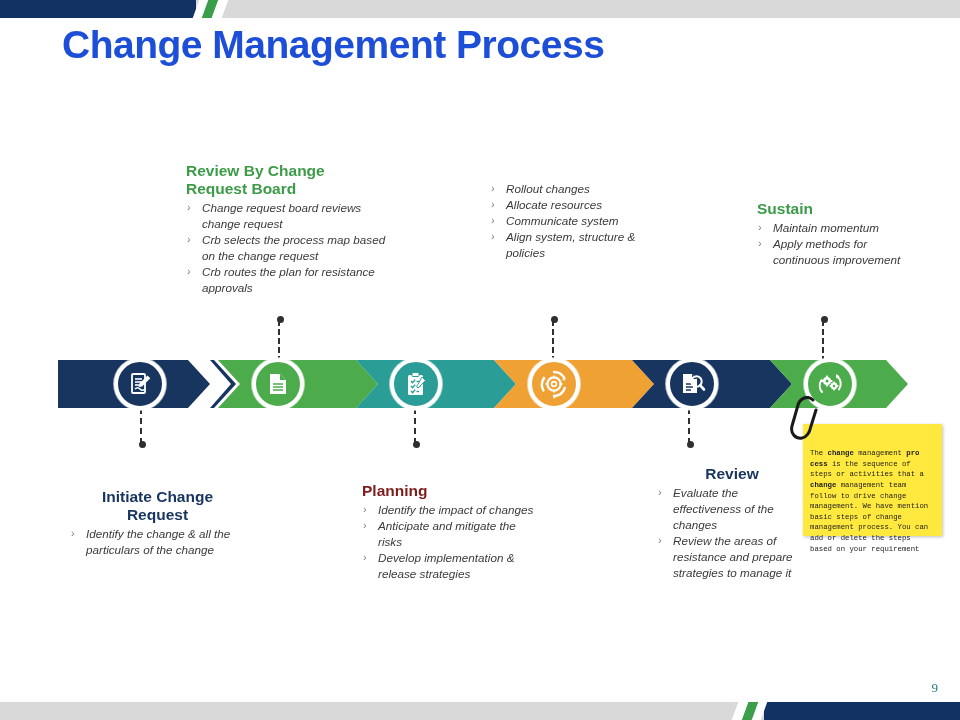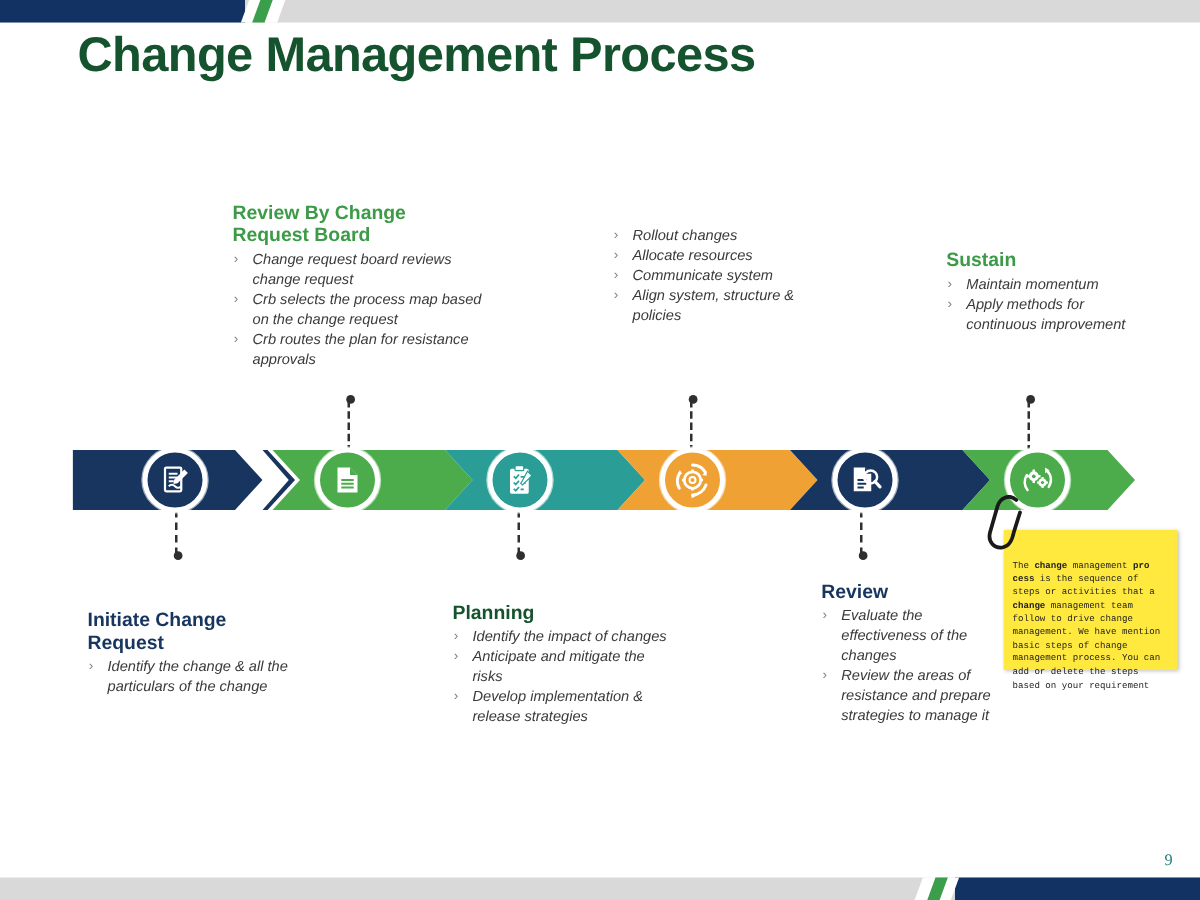--- a/index.html
+++ b/index.html
@@ -43,21 +43,21 @@
   .botslash.c { right:215px; background:#ffffff; transform:skewX(-20deg); }
 
   .page-number {
     position:absolute; right:22px; bottom:24px;
     font-size:13px; color:#1f7a7a; font-family:"Liberation Serif", serif;
   }
 
   
   .slide-title {
     position:absolute; left:62px; top:23px;
-    font-size:39px; font-weight:bold; color:#14532d;
+    font-size:39px; font-weight:bold; color:#1d4ed8;
     letter-spacing:-0.5px;
   }
 
   
   .block { position:absolute; }
   .block h3 {
     font-size:15.5px; font-weight:bold; line-height:1.17;
     margin-bottom:2px;
   }
   .block ul { list-style:none; }
@@ -70,22 +70,22 @@
     line-height:1.37;
     font-family:"Liberation Sans", sans-serif;
   }
   .block li .chev {
     position:absolute; left:1px; top:0;
     color:#7f7f7f; font-style:normal; font-size:11px;
   }
 
   .c-green { color:#3c9b47; }
   .c-orange { color:#e8a33d; }
-  .c-navy  { color:#17355e; }
-  .c-teal  { color:#14532d; }
+  .c-navy  { color:#17355e;text-align:center; }
+  .c-teal  { color:#7f1d1d; }
 
   
   .conn {
     position:absolute; width:1px;
     border-left:2px dashed #2f2f2f;
   }
   .conn .dot {
     position:absolute; left:-3px; width:7px; height:7px;
     border-radius:50%; background:#2f2f2f;
   }

